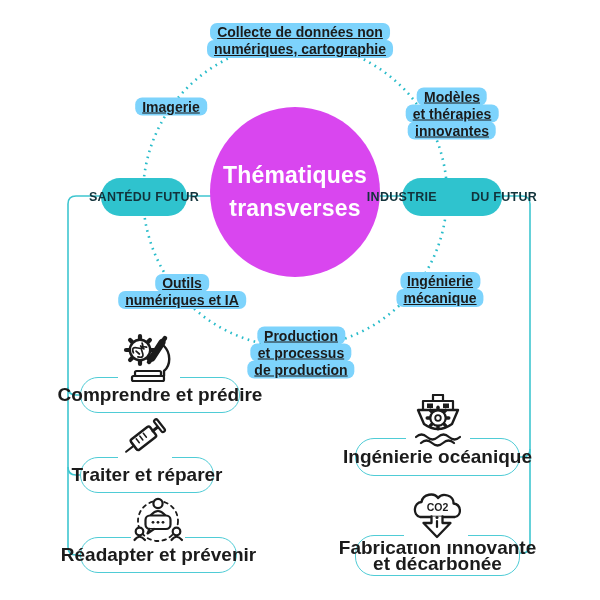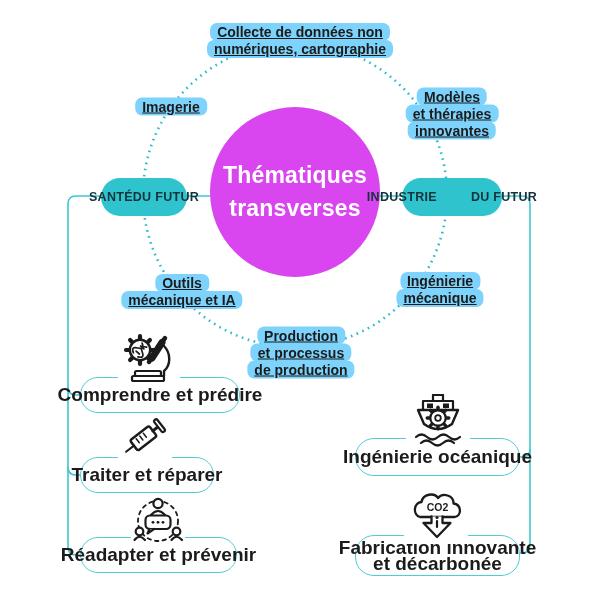--- a/index.html
+++ b/index.html
@@ -97,21 +97,21 @@
   <div class="chip" id="chip-upper-left">
     <span>Imagerie</span>
   </div>
   <div class="chip" id="chip-upper-right">
     <span>Modèles</span>
     <span>et thérapies</span>
     <span>innovantes</span>
   </div>
   <div class="chip" id="chip-lower-left">
     <span>Outils</span>
-    <span>mécanique et IA</span>
+    <span>numériques et IA</span>
   </div>
   <div class="chip" id="chip-lower-right">
     <span>Ingénierie</span>
     <span>mécanique</span>
   </div>
   <div class="chip" id="chip-bottom">
     <span>Production</span>
     <span>et processus</span>
     <span>de production</span>
   </div>

